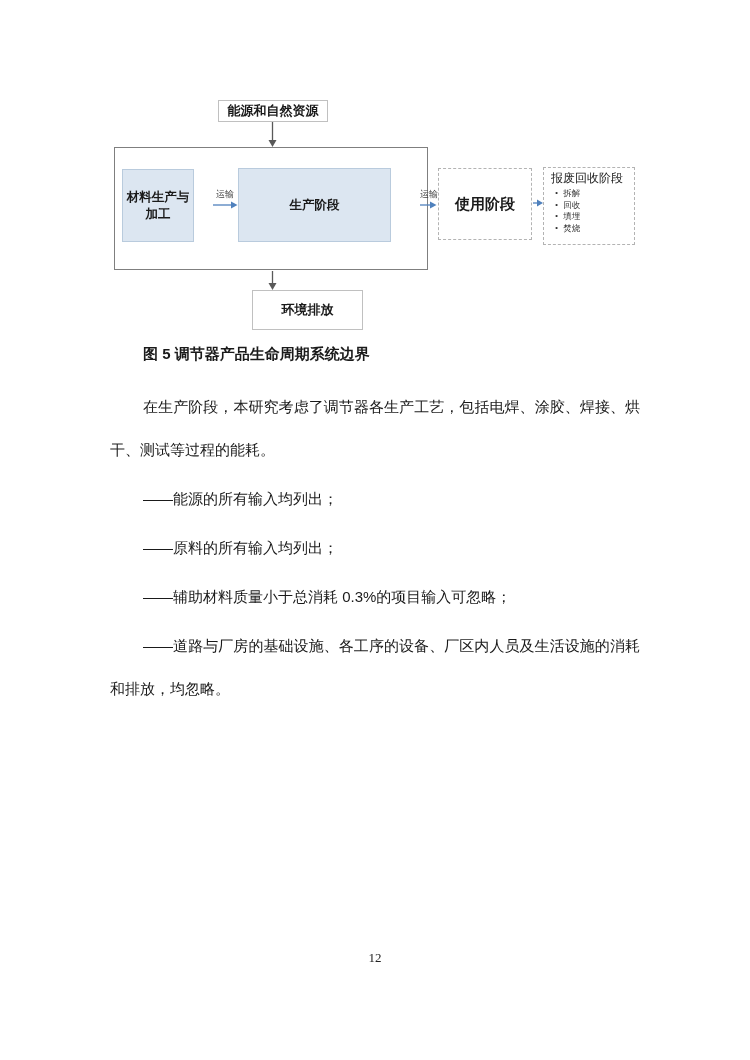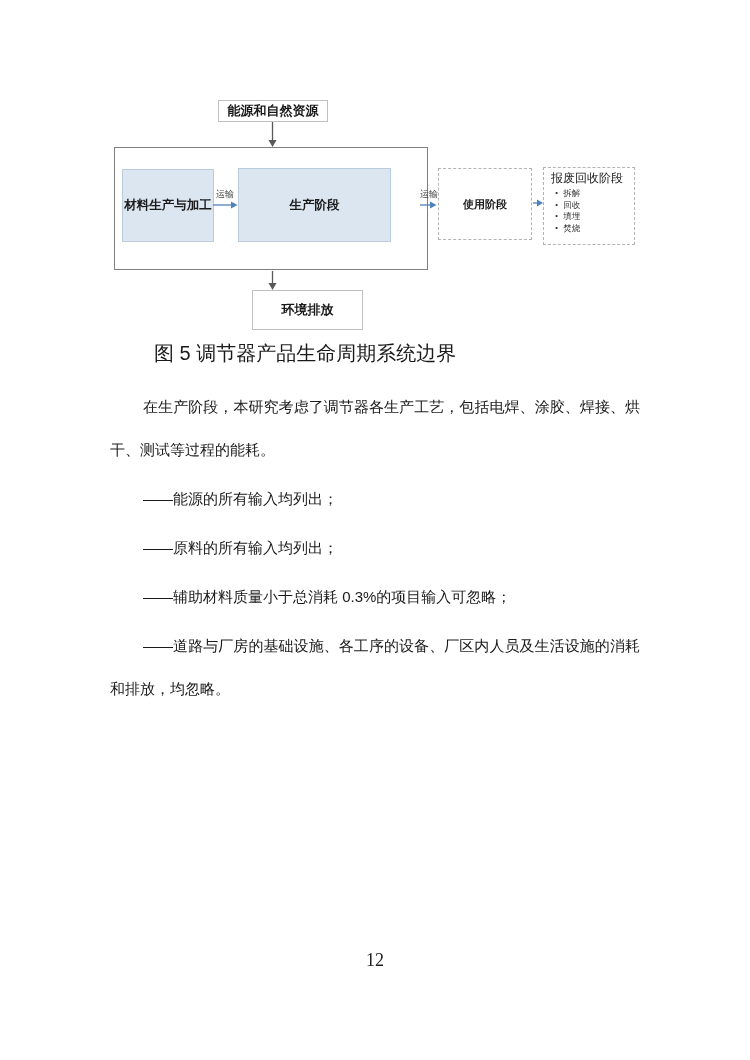--- a/index.html
+++ b/index.html
@@ -23,21 +23,21 @@
     align-items: center;
     justify-content: center;
     font-family: "Liberation Serif", serif;
     font-weight: bold;
     color: #1a1a1a;
     text-align: center;
   }
   .plain-box   { background: #ffffff; border: 1px solid #c0c0c0; font-size: 13px; }
   .outer-box   { position: absolute; box-sizing: border-box; border: 1.5px solid #7f7f7f; background: transparent; }
   .stage-box   { background: #dce6f1; border: 1px solid #b9cbdd; font-size: 12.5px; }
-  .dashed-box  { background: #ffffff; border: 1px dashed #b3b3b3; font-size: 11px; }
+  .dashed-box  { background: #ffffff; border: 1px dashed #b3b3b3; font-size: 15px; }
   .recycle-box {
     position: absolute; box-sizing: border-box;
     border: 1px dashed #b3b3b3; background: #ffffff;
     font-family: "Liberation Serif", serif;
     padding: 3px 4px 2px 7px;
   }
   .recycle-title { font-size: 12px; font-weight: normal; line-height: 15px; white-space: nowrap; }
   .recycle-list { margin: 2px 0 0 0; padding: 0 0 0 4px; list-style: none; }
   .recycle-list li { font-size: 8.5px; line-height: 11.5px; color: #333; }
   .recycle-list li::before { content: "\2022"; margin-right: 5px; font-size: 9px; }
@@ -48,55 +48,55 @@
     text-align: center; white-space: nowrap;
   }
   .arrow-layer { position: absolute; left: 0; top: 0; }
 
   
   .text-block {
     position: absolute;
     left: 110px; top: 332px; width: 530px;
   }
   .caption {
-    font-size: 20px; font-weight: normal;
+    font-size: 15px; font-weight: bold;
     line-height: 43px;
     text-indent: 2.2em;
     margin: 0 0 10px 0;
     white-space: nowrap;
   }
   .para {
     font-size: 15px;
     line-height: 43px;
     text-align: justify;
     text-indent: 2.2em;
     margin: 0;
   }
   .para-gap { margin-top: 6px; }
 
   .page-number {
     position: absolute;
     left: 0; top: 950px; width: 750px;
     text-align: center;
     font-family: "Liberation Serif", serif;
-    font-size: 18px; color: #222;
+    font-size: 13px; color: #222;
   }
 </style>
 </head>
 <body>
 
 <div class="page">
 
   <div class="diagram">
 
     <div class="dbox plain-box" style="left:218px; top:100px; width:110px; height:22px;">能源和自然资源</div>
 
     <div class="outer-box" style="left:114px; top:147px; width:314px; height:123px;"></div>
 
-    <div class="dbox stage-box" style="left:122px; top:169px; width:92px; height:73px;">材料生产与加工</div>
+    <div class="dbox stage-box" style="left:122px; top:169px; width:72px; height:73px;">材料生产与加工</div>
 
     <div class="dbox stage-box" style="left:238px; top:168px; width:153px; height:74px;">生产阶段</div>
 
     <div class="dbox dashed-box" style="left:438px; top:168px; width:94px; height:72px;">使用阶段</div>
 
     <div class="recycle-box" style="left:543px; top:167px; width:92px; height:78px;">
       <div class="recycle-title">报废回收阶段</div>
       <ul class="recycle-list">
         <li>拆解</li>
         <li>回收</li>

